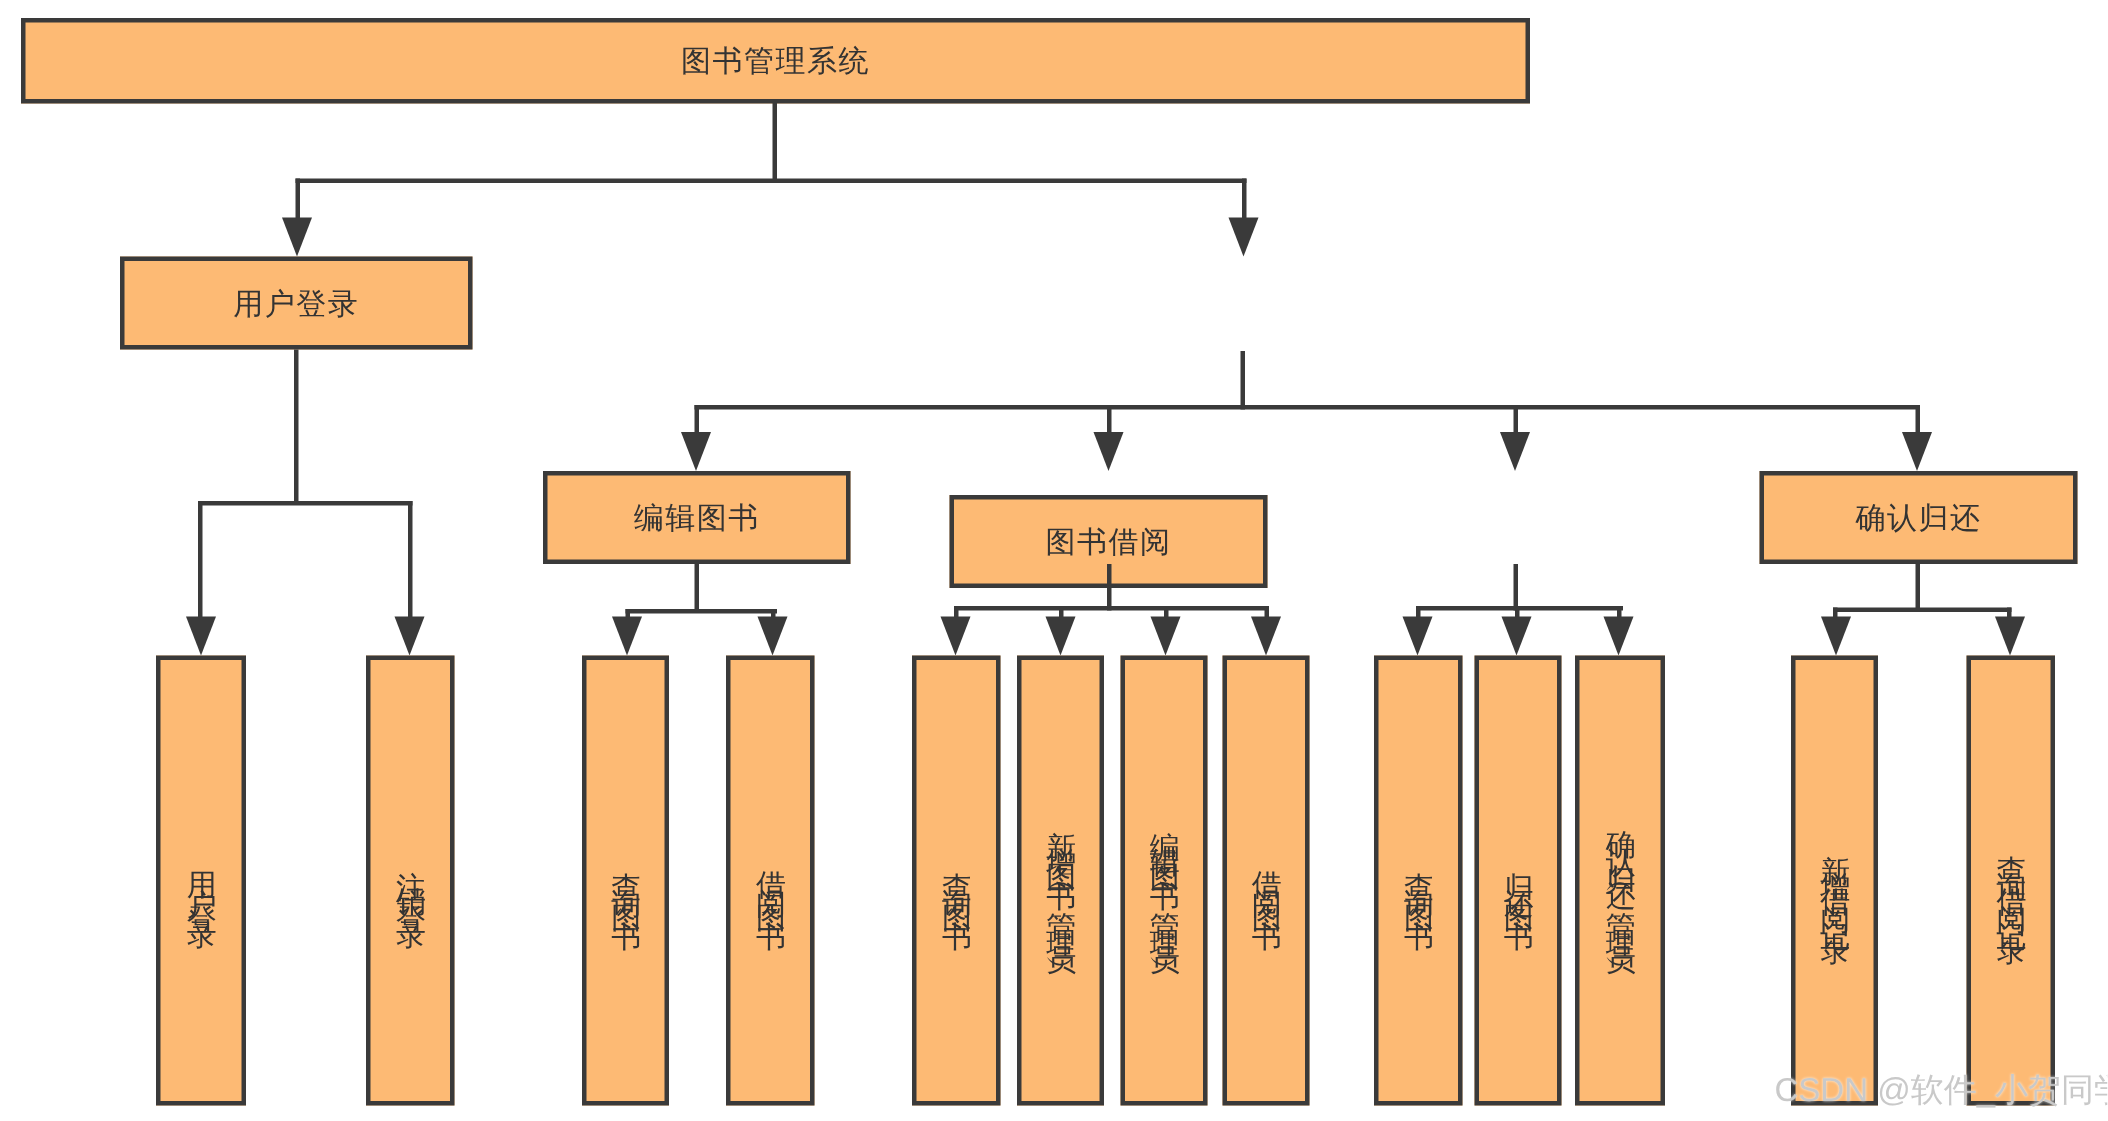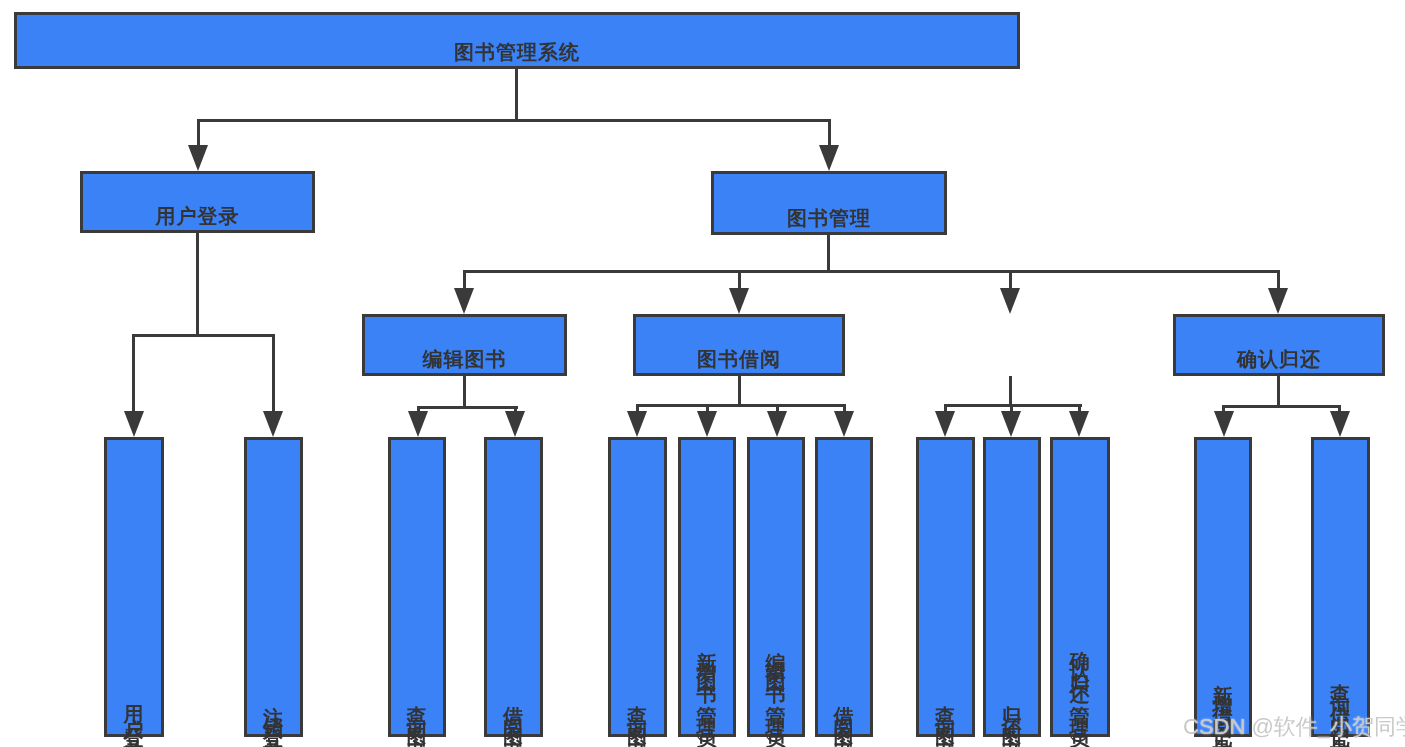--- a/index.html
+++ b/index.html
@@ -8,22 +8,22 @@
     --bg:#ffffff;
     --wm:#c9c9c9;
   }
   *{margin:0;padding:0;box-sizing:border-box;}
   html,body{background:var(--bg);}
   body{font-family:"Liberation Sans","DejaVu Sans",sans-serif;}
   .canvas{
     position:relative;width:1405px;height:747px;background:var(--bg);overflow:hidden;
   }
   .box{
-    position:absolute;border:3px solid var(--line);background:#3b82f6;
-    display:flex;align-items:flex-end;justify-content:center;font-weight:bold;
+    position:absolute;border:3px solid var(--line);background:#fdba74;
+    display:flex;align-items:center;justify-content:center;
   }
   .box .lbl{font-size:20px;color:var(--text);letter-spacing:1px;white-space:nowrap;}
   .box.v .lbl{
     writing-mode:vertical-rl;text-orientation:mixed;
     letter-spacing:11px;white-space:normal;line-height:1;
   }
   .ln{position:absolute;background:var(--line);}
   .tri{
     position:absolute;width:0;height:0;
     border-left:10px solid transparent;border-right:10px solid transparent;
@@ -47,23 +47,20 @@
   <div class="ln" style="left:515px;top:68px;width:3px;height:53px"></div>
   <div class="ln" style="left:197px;top:119px;width:634px;height:3px"></div>
   <div class="ln" style="left:197px;top:119px;width:3px;height:27px"></div>
   <div class="tri" style="left:188px;top:145px"></div>
   <div class="ln" style="left:828px;top:119px;width:3px;height:27px"></div>
   <div class="tri" style="left:819px;top:145px"></div>
 
   <div class="box h" style="left:80px;top:171px;width:235px;height:62px">
     <span class="lbl">用户登录</span>
   </div>
-  <div class="box h" style="left:711px;top:171px;width:236px;height:64px">
-    <span class="lbl">图书管理</span>
-  </div>
 
   <div class="ln" style="left:196px;top:233px;width:3px;height:103px"></div>
   <div class="ln" style="left:132px;top:334px;width:143px;height:3px"></div>
   <div class="ln" style="left:132px;top:334px;width:3px;height:79px"></div>
   <div class="tri" style="left:124px;top:411px"></div>
   <div class="ln" style="left:272px;top:334px;width:3px;height:79px"></div>
   <div class="tri" style="left:263px;top:411px"></div>
 
   <div class="ln" style="left:827px;top:234px;width:3px;height:39px"></div>
   <div class="ln" style="left:463px;top:270px;width:817px;height:3px"></div>
@@ -72,21 +69,21 @@
   <div class="ln" style="left:738px;top:270px;width:3px;height:20px"></div>
   <div class="tri" style="left:729px;top:288px"></div>
   <div class="ln" style="left:1009px;top:270px;width:3px;height:20px"></div>
   <div class="tri" style="left:1000px;top:288px"></div>
   <div class="ln" style="left:1277px;top:270px;width:3px;height:20px"></div>
   <div class="tri" style="left:1268px;top:288px"></div>
 
   <div class="box h" style="left:362px;top:314px;width:205px;height:62px">
     <span class="lbl">编辑图书</span>
   </div>
-  <div class="box h" style="left:633px;top:314px;width:212px;height:62px">
+  <div class="box h" style="left:633px;top:330px;width:212px;height:62px">
     <span class="lbl">图书借阅</span>
   </div>
   <div class="box h" style="left:1173px;top:314px;width:212px;height:62px">
     <span class="lbl">确认归还</span>
   </div>
 
   <div class="ln" style="left:463px;top:376px;width:3px;height:32px"></div>
   <div class="ln" style="left:417px;top:406px;width:101px;height:3px"></div>
   <div class="ln" style="left:417px;top:406px;width:3px;height:7px"></div>
   <div class="tri" style="left:408px;top:411px"></div>

